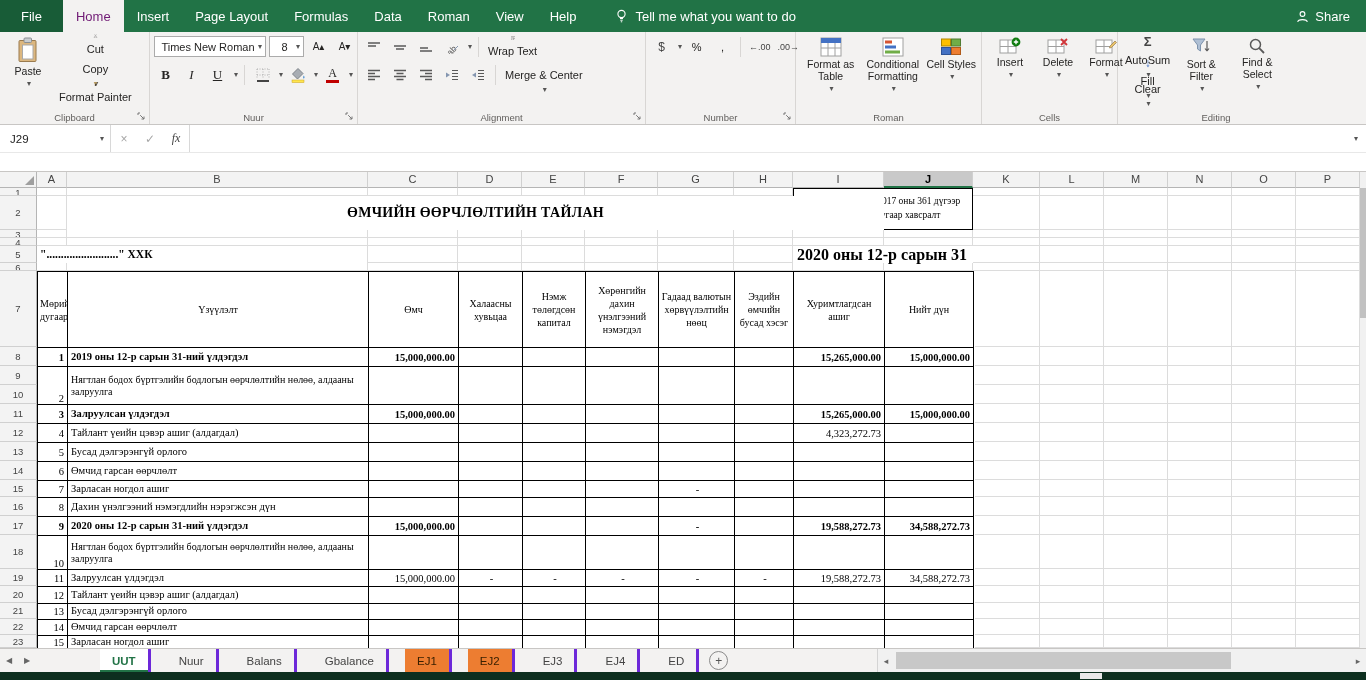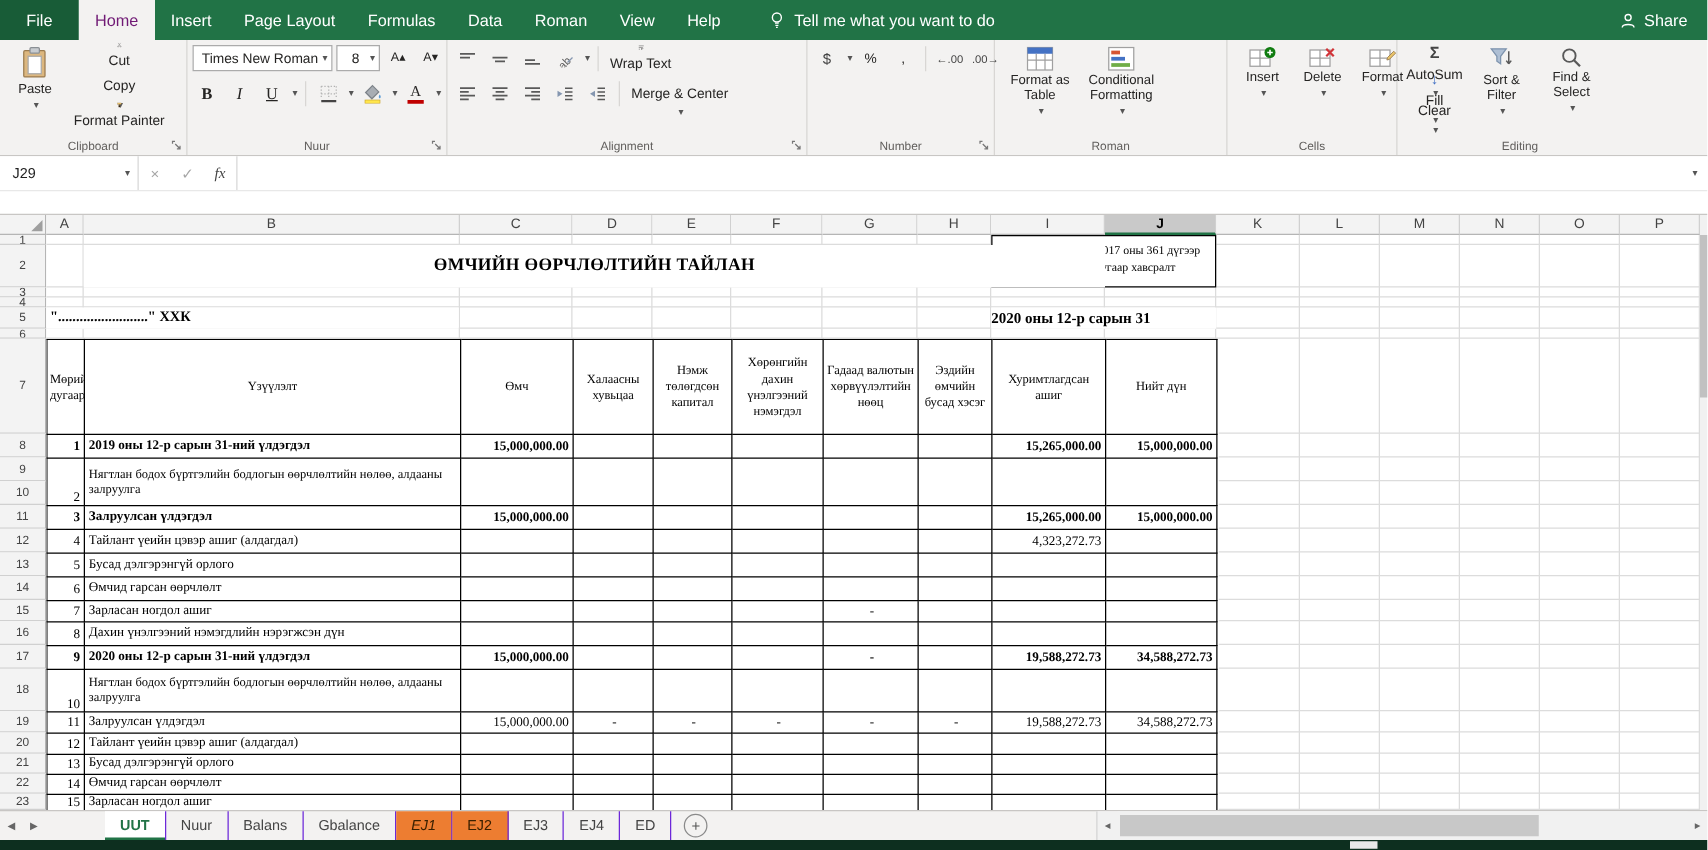--- a/index.html
+++ b/index.html
@@ -73,22 +73,22 @@
            border-right:1px solid #b5b5b5;border-bottom:1px solid #d0d0d0;box-sizing:border-box;overflow:hidden;}
   .grid{position:absolute;left:37px;top:16px;width:1323px;height:460px;background:#fff;overflow:hidden;cursor:cell;}
   .vline{position:absolute;top:0;width:1px;height:460px;background:#dcdcdc;}
   .hline{position:absolute;left:0;height:1px;width:1323px;background:#dcdcdc;}
   .ov{position:absolute;background:#fff;font-family:"Liberation Serif","DejaVu Serif",serif;color:#000;box-sizing:border-box;}
   .ov.note{left:756px;top:0;width:180px;height:42px;border:1px solid #000;font-size:9.5px;line-height:1.45;
            display:flex;align-items:center;justify-content:center;text-align:center;padding:1px 9px;}
   .ov.title{left:30px;top:8px;width:817px;height:34px;display:flex;align-items:center;justify-content:center;
             font-weight:bold;font-size:14px;letter-spacing:.3px;}
   .ov.company{left:0;top:58px;width:330px;height:17px;font-weight:bold;font-size:11.5px;line-height:17px;padding-left:3px;}
-  .ov.date{left:756px;top:58px;width:180px;height:17px;font-weight:bold;font-size:12px;line-height:17px;
-           text-align:left;padding-right:2px;}
+  .ov.date{left:756px;top:58px;width:180px;height:17px;font-weight:bold;font-size:16px;line-height:17px;
+           text-align:center;padding-right:2px;}
   .tablewrap{position:absolute;left:0;top:83px;width:938px;height:377px;overflow:hidden;background:#fff;}
   #report-table{border-collapse:collapse;table-layout:fixed;width:937px;
                 font-family:"Liberation Serif","DejaVu Serif",serif;color:#000;}
   #report-table td,#report-table th{border:1px solid #000;padding:0 2px;overflow:hidden;box-sizing:border-box;}
   #report-table th{font-size:10px;font-weight:normal;text-align:center;vertical-align:middle;line-height:1.3;}
   #report-table td.no{font-size:10.5px;text-align:right;vertical-align:middle;padding-right:3px;}
   #report-table td.lab{font-size:10.5px;text-align:left;vertical-align:middle;line-height:1.15;padding-left:3px;}
   #report-table td.val{font-size:10.5px;text-align:right;vertical-align:middle;white-space:nowrap;padding-right:3px;}
   #report-table td.val.dash{text-align:center;padding-right:0;}
   #report-table tr.bold td{font-weight:bold;}
@@ -96,21 +96,21 @@
   #report-table tr.tall td.no{vertical-align:bottom;}
   .vscroll{position:absolute;right:0;top:0;width:6px;height:476px;background:#f1f1f1;}
   .vthumb{position:absolute;top:16px;left:0;width:6px;height:130px;background:#c1c1c1;}
 
   
   .sheettabs{position:absolute;top:648px;left:0;width:1366px;height:24px;background:#f3f2f1;
              border-top:1px solid #c8c6c4;display:flex;align-items:stretch;box-sizing:border-box;}
   .tabnav{width:18px;display:flex;align-items:center;justify-content:center;font-size:8px;color:#666;}
   .tabs{display:flex;align-items:stretch;margin-left:48px;}
   .sheettab{display:flex;align-items:center;padding:0 12px;font-size:11.5px;color:#444;
-            border-right:1px solid #6d28d9;white-space:nowrap;}
+            border-right:3px solid #6d28d9;white-space:nowrap;margin-left:16px;}
   .sheettab.active{background:#fff;color:#217346;font-weight:bold;box-shadow:inset 0 -2px 0 #217346;}
   .sheettab.colored{color:#3a2000;}
   .addsheet{width:17px;height:17px;border:1px solid #8a8a8a;border-radius:50%;align-self:center;
             margin-left:10px;display:flex;align-items:center;justify-content:center;font-size:12px;color:#555;line-height:1;}
   .hscroll{margin-left:auto;width:488px;display:flex;align-items:stretch;background:#f1f1f1;border-left:1px solid #d4d4d4;}
   .harrow{width:16px;display:flex;align-items:center;justify-content:center;font-size:9px;color:#666;}
   .htrack{flex:1;position:relative;background:#f1f1f1;}
   .hthumb{position:absolute;left:2px;top:3px;height:17px;width:335px;background:#c8c8c8;}
 
   
@@ -363,20 +363,30 @@
           <span class="dd"></span>
       </div>
       <div class="big-btn" style="width:62px;height:70px">
         <svg class="ic" width="22" height="20" viewBox="0 0 22 20">
           <rect x="1" y="1" width="20" height="18" fill="#fff" stroke="#a0a0a0"></rect>
           <rect x="3" y="3.5" width="7" height="3" fill="#d65532"></rect>
           <rect x="3" y="8.5" width="11" height="3" fill="#4472c4"></rect>
           <rect x="3" y="13.5" width="15" height="3" fill="#70ad47"></rect>
         </svg>
         <span>Conditional Formatting</span>
+          <span class="dd"></span>
+      </div>
+      <div class="big-btn" style="width:52px;height:70px">
+        <svg class="ic" width="22" height="20" viewBox="0 0 22 20">
+          <rect x="1.5" y="2" width="9" height="7" fill="#ffc000" stroke="#b08600"></rect>
+          <rect x="11.5" y="2" width="9" height="7" fill="#70ad47" stroke="#507d33"></rect>
+          <rect x="1.5" y="10.5" width="9" height="7" fill="#4472c4" stroke="#2f5496"></rect>
+          <rect x="11.5" y="10.5" width="9" height="7" fill="#ed7d31" stroke="#b05a1a"></rect>
+        </svg>
+        <span>Cell Styles</span>
           <span class="dd"></span>
       </div>
       <div class="g-label">Roman</div>
     </div>
 
     <div class="rgroup" style="width:136px">
       <div class="big-btn" style="height:70px">
         <svg class="ic" width="22" height="18" viewBox="0 0 22 18">
           <rect x="1" y="3" width="16" height="13" fill="#fff" stroke="#a0a0a0"></rect>
           <path d="M1 9.5 H17 M9 3 V16" stroke="#a0a0a0"></path>
@@ -772,21 +782,21 @@
   </div>
 
   <div class="sheettabs">
     <div class="tabnav">◀</div>
     <div class="tabnav">▶</div>
     <div id="sheet-tabs" class="tabs">
         <div class="sheettab active">UUT</div>
         <div class="sheettab">Nuur</div>
         <div class="sheettab">Balans</div>
         <div class="sheettab">Gbalance</div>
-        <div class="sheettab colored" style="background: rgb(237, 125, 49); font-style: italic;">EJ1</div>
+        <div class="sheettab colored" style="background: rgb(237, 125, 49);">EJ1</div>
         <div class="sheettab colored" style="background: rgb(237, 125, 49);">EJ2</div>
         <div class="sheettab">EJ3</div>
         <div class="sheettab">EJ4</div>
         <div class="sheettab">ED</div>
       </div>
     <div class="addsheet">+</div>
     <div class="hscroll">
       <div class="harrow">◂</div>
       <div class="htrack">
           <div class="hthumb"></div>

